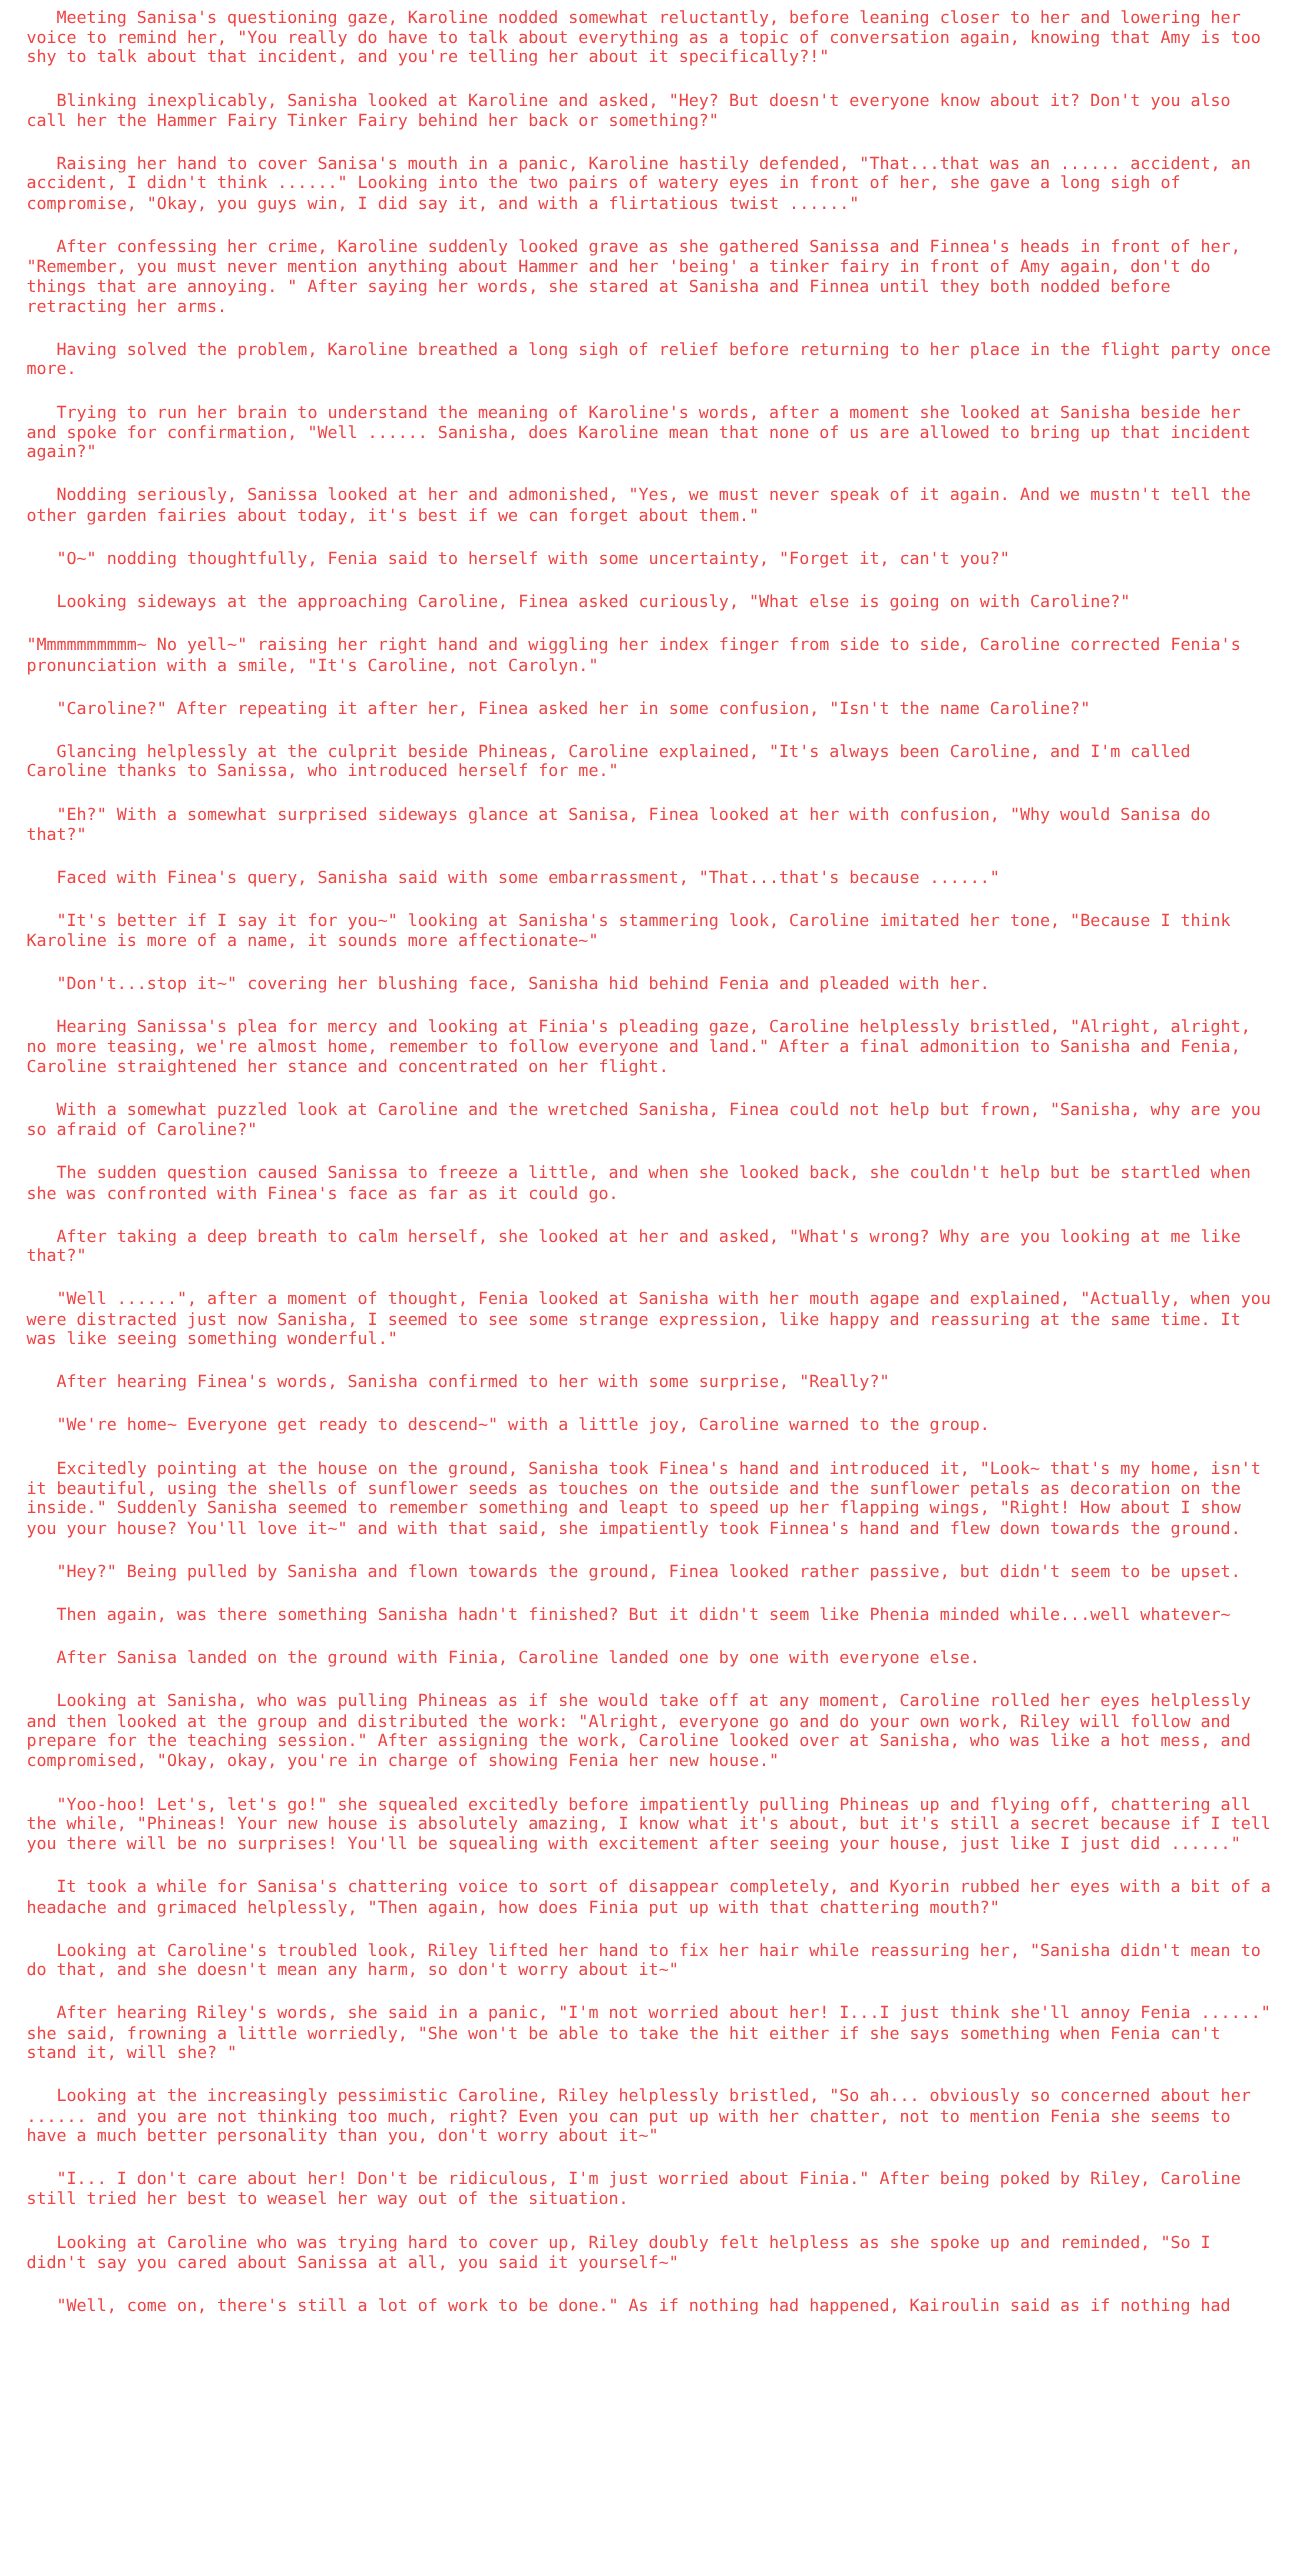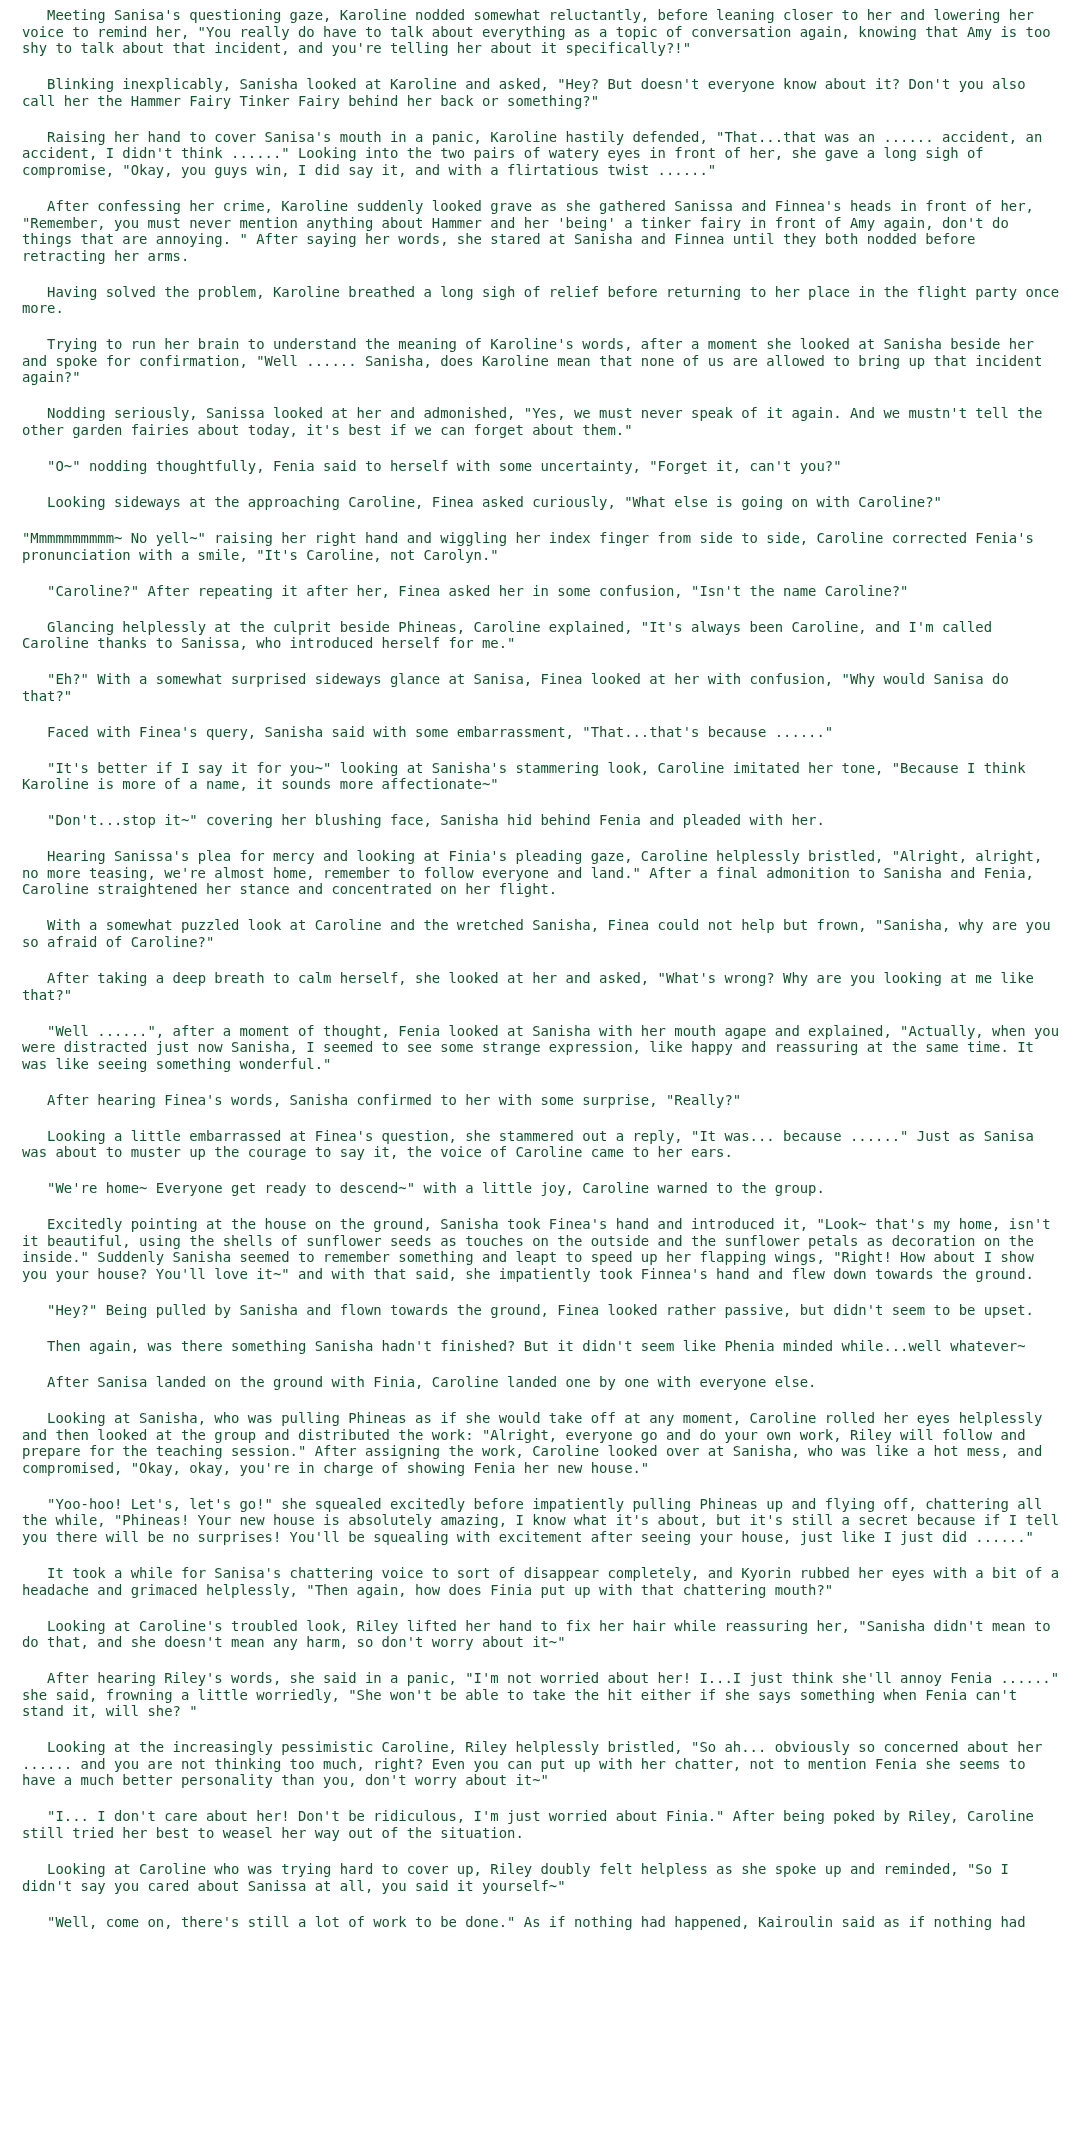--- a/index.html
+++ b/index.html
@@ -14,21 +14,21 @@
     }
     .page {
       padding: 7px 0 0 22px;
       box-sizing: border-box;
       width: 1076px;
     }
     .text-body {
       font-family: "DejaVu Sans Mono", "Liberation Mono", monospace;
       font-size: 13.9px;
       line-height: 16.6px;
-      color: #14532d;
+      color: #ef4444;
       width: 1040px;
     }
     .para {
       margin: 0 0 19.4px 0;
       white-space: pre-wrap;
       word-wrap: break-word;
     }
   </style>
 </head>
 <body>
@@ -46,24 +46,24 @@
       <p class="para"><span>   </span><span>Looking sideways at the approaching Caroline, Finea asked curiously, "What else is going on with Caroline?"</span></p>
       <p class="para"><span></span><span>"Mmmmmmmmmm~ No yell~" raising her right hand and wiggling her index finger from side to side, Caroline corrected Fenia's pronunciation with a smile, "It's Caroline, not Carolyn."</span></p>
       <p class="para"><span>   </span><span>"Caroline?" After repeating it after her, Finea asked her in some confusion, "Isn't the name Caroline?"</span></p>
       <p class="para"><span>   </span><span>Glancing helplessly at the culprit beside Phineas, Caroline explained, "It's always been Caroline, and I'm called Caroline thanks to Sanissa, who introduced herself for me."</span></p>
       <p class="para"><span>   </span><span>"Eh?" With a somewhat surprised sideways glance at Sanisa, Finea looked at her with confusion, "Why would Sanisa do that?"</span></p>
       <p class="para"><span>   </span><span>Faced with Finea's query, Sanisha said with some embarrassment, "That...that's because ......"</span></p>
       <p class="para"><span>   </span><span>"It's better if I say it for you~" looking at Sanisha's stammering look, Caroline imitated her tone, "Because I think Karoline is more of a name, it sounds more affectionate~"</span></p>
       <p class="para"><span>   </span><span>"Don't...stop it~" covering her blushing face, Sanisha hid behind Fenia and pleaded with her.</span></p>
       <p class="para"><span>   </span><span>Hearing Sanissa's plea for mercy and looking at Finia's pleading gaze, Caroline helplessly bristled, "Alright, alright, no more teasing, we're almost home, remember to follow everyone and land." After a final admonition to Sanisha and Fenia, Caroline straightened her stance and concentrated on her flight.</span></p>
       <p class="para"><span>   </span><span>With a somewhat puzzled look at Caroline and the wretched Sanisha, Finea could not help but frown, "Sanisha, why are you so afraid of Caroline?"</span></p>
+      <p class="para"><span>   </span><span>The sudden question caused Sanissa to freeze a little, and when she looked back, she couldn't help but be startled when she was confronted with Finea's face as far as it could go.</span></p>
       <p class="para"><span>   </span><span>After taking a deep breath to calm herself, she looked at her and asked, "What's wrong? Why are you looking at me like that?"</span></p>
       <p class="para"><span>   </span><span>"Well ......", after a moment of thought, Fenia looked at Sanisha with her mouth agape and explained, "Actually, when you were distracted just now Sanisha, I seemed to see some strange expression, like happy and reassuring at the same time. It was like seeing something wonderful."</span></p>
       <p class="para"><span>   </span><span>After hearing Finea's words, Sanisha confirmed to her with some surprise, "Really?"</span></p>
-      <p class="para"><span>   </span><span>Looking a little embarrassed at Finea's question, she stammered out a reply, "It was... because ......" Just as Sanisa was about to muster up the courage to say it, the voice of Caroline came to her ears.</span></p>
       <p class="para"><span>   </span><span>"We're home~ Everyone get ready to descend~" with a little joy, Caroline warned to the group.</span></p>
       <p class="para"><span>   </span><span>Excitedly pointing at the house on the ground, Sanisha took Finea's hand and introduced it, "Look~ that's my home, isn't it beautiful, using the shells of sunflower seeds as touches on the outside and the sunflower petals as decoration on the inside." Suddenly Sanisha seemed to remember something and leapt to speed up her flapping wings, "Right! How about I show you your house? You'll love it~" and with that said, she impatiently took Finnea's hand and flew down towards the ground.</span></p>
       <p class="para"><span>   </span><span>"Hey?" Being pulled by Sanisha and flown towards the ground, Finea looked rather passive, but didn't seem to be upset.</span></p>
       <p class="para"><span>   </span><span>Then again, was there something Sanisha hadn't finished? But it didn't seem like Phenia minded while...well whatever~</span></p>
       <p class="para"><span>   </span><span>After Sanisa landed on the ground with Finia, Caroline landed one by one with everyone else.</span></p>
       <p class="para"><span>   </span><span>Looking at Sanisha, who was pulling Phineas as if she would take off at any moment, Caroline rolled her eyes helplessly and then looked at the group and distributed the work: "Alright, everyone go and do your own work, Riley will follow and prepare for the teaching session." After assigning the work, Caroline looked over at Sanisha, who was like a hot mess, and compromised, "Okay, okay, you're in charge of showing Fenia her new house."</span></p>
       <p class="para"><span>   </span><span>"Yoo-hoo! Let's, let's go!" she squealed excitedly before impatiently pulling Phineas up and flying off, chattering all the while, "Phineas! Your new house is absolutely amazing, I know what it's about, but it's still a secret because if I tell you there will be no surprises! You'll be squealing with excitement after seeing your house, just like I just did ......"</span></p>
       <p class="para"><span>   </span><span>It took a while for Sanisa's chattering voice to sort of disappear completely, and Kyorin rubbed her eyes with a bit of a headache and grimaced helplessly, "Then again, how does Finia put up with that chattering mouth?"</span></p>
       <p class="para"><span>   </span><span>Looking at Caroline's troubled look, Riley lifted her hand to fix her hair while reassuring her, "Sanisha didn't mean to do that, and she doesn't mean any harm, so don't worry about it~"</span></p>
       <p class="para"><span>   </span><span>After hearing Riley's words, she said in a panic, "I'm not worried about her! I...I just think she'll annoy Fenia ......" she said, frowning a little worriedly, "She won't be able to take the hit either if she says something when Fenia can't stand it, will she? "</span></p>

